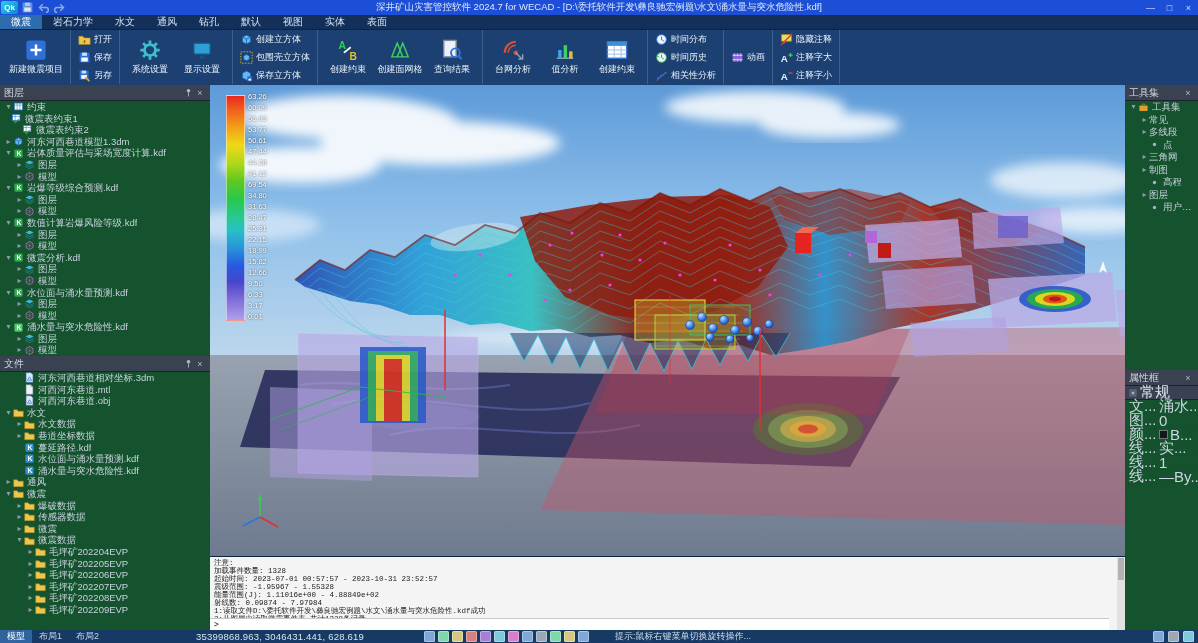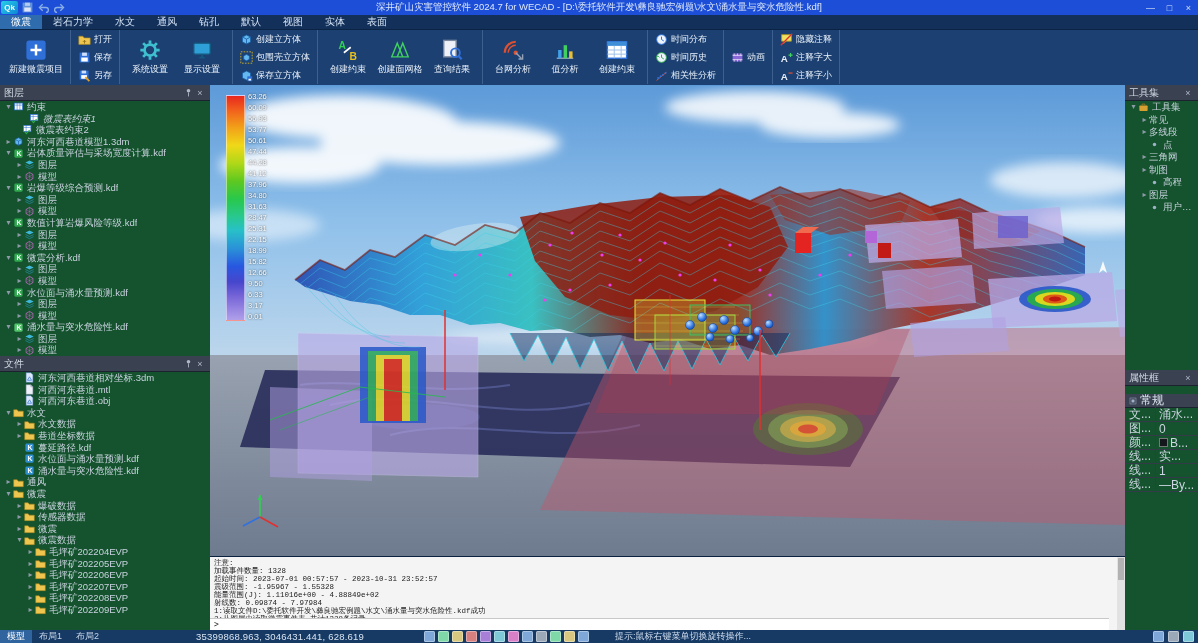--- a/index.html
+++ b/index.html
@@ -48,21 +48,21 @@
   #layers-tree{height:255px;flex:0 0 auto;}
   #files-tree{flex:1;}
   #toolset-tree{height:269px;flex:0 0 auto;}
   .trow{height:11.6px;display:flex;align-items:center;font-size:9.5px;color:#c9d2df;
     white-space:nowrap;overflow:hidden;line-height:11.6px;}
   .exp{width:9px;flex:0 0 9px;color:#8e99a9;font-size:8px;text-align:center;}
   .ticon{width:12px;flex:0 0 12px;display:flex;align-items:center;margin-right:2px;}
   .tlabel{overflow:hidden;text-overflow:ellipsis;}
   #toolset-tree .trow{height:12.5px;font-size:9.5px;}
   
-  #props-body{flex:1;display:flex;flex-direction:column;font-size:12px;color:#cdd5e2;margin-top:8px;}
+  #props-body{flex:1;display:flex;flex-direction:column;font-size:15px;color:#cdd5e2;}
   .psection{height:13px;background:#3a4150;display:flex;align-items:center;padding:0 4px;
     gap:3px;border-bottom:1px solid #1c2230;color:#dbe3ef;}
   .prow{height:13px;display:flex;align-items:center;border-bottom:1px solid #343b48;}
   .plabel{width:26px;flex:0 0 26px;padding-left:4px;border-right:1px solid #343b48;
     overflow:hidden;white-space:nowrap;}
   .pvalue{flex:1;padding-left:3px;display:flex;align-items:center;gap:2px;
     overflow:hidden;white-space:nowrap;}
   .swatch{width:7px;height:7px;background:#14171c;border:1px solid #777;flex:0 0 auto;}
   
   #viewport{position:absolute;left:210px;top:85px;width:915px;height:471px;overflow:hidden;
@@ -398,21 +398,21 @@
       <div class="trow" style="padding-left: 4px;">
         <span class="exp">▾</span>
         <span class="ticon">
           <svg width="11" height="11" viewBox="0 0 16 16">
             <rect x="2" y="3" width="12" height="10" fill="#fff" stroke="#2a6fd0"></rect>
             <path d="M2 6h12M6 3v10M10 3v10" stroke="#2a6fd0" stroke-width=".8"></path>
           </svg>
         </span>
         <span class="tlabel">约束</span>
       </div>
-      <div class="trow" style="padding-left: 20px; font-style: italic;">
+      <div class="trow" style="padding-left: 2px;">
         <span class="exp"></span>
         <span class="ticon">
           <svg width="11" height="11" viewBox="0 0 16 16">
             <rect x="2" y="2" width="11" height="9" fill="#fff" stroke="#2a6fd0"></rect>
             <path d="M2 5h11M6 2v9" stroke="#2a6fd0" stroke-width=".8"></path>
             <path d="M4 11l2.5 3L11 9" stroke="#2fa84f" stroke-width="1.6" fill="none"></path>
           </svg>
         </span>
         <span class="tlabel">微震表约束1</span>
       </div>
@@ -1174,21 +1174,21 @@
     <div id="legend-bar"></div>
     <div id="legend-labels">
         <div class="lgv">63.26</div>
         <div class="lgv">60.09</div>
         <div class="lgv">56.93</div>
         <div class="lgv">53.77</div>
         <div class="lgv">50.61</div>
         <div class="lgv">47.44</div>
         <div class="lgv">44.28</div>
         <div class="lgv">41.12</div>
-        <div class="lgv">37.96</div>
+        <div class="lgv">69.54</div>
         <div class="lgv">34.80</div>
         <div class="lgv">31.63</div>
         <div class="lgv">28.47</div>
         <div class="lgv">25.31</div>
         <div class="lgv">22.15</div>
         <div class="lgv">18.99</div>
         <div class="lgv">15.82</div>
         <div class="lgv">12.66</div>
         <div class="lgv">9.50</div>
         <div class="lgv">6.33</div>

